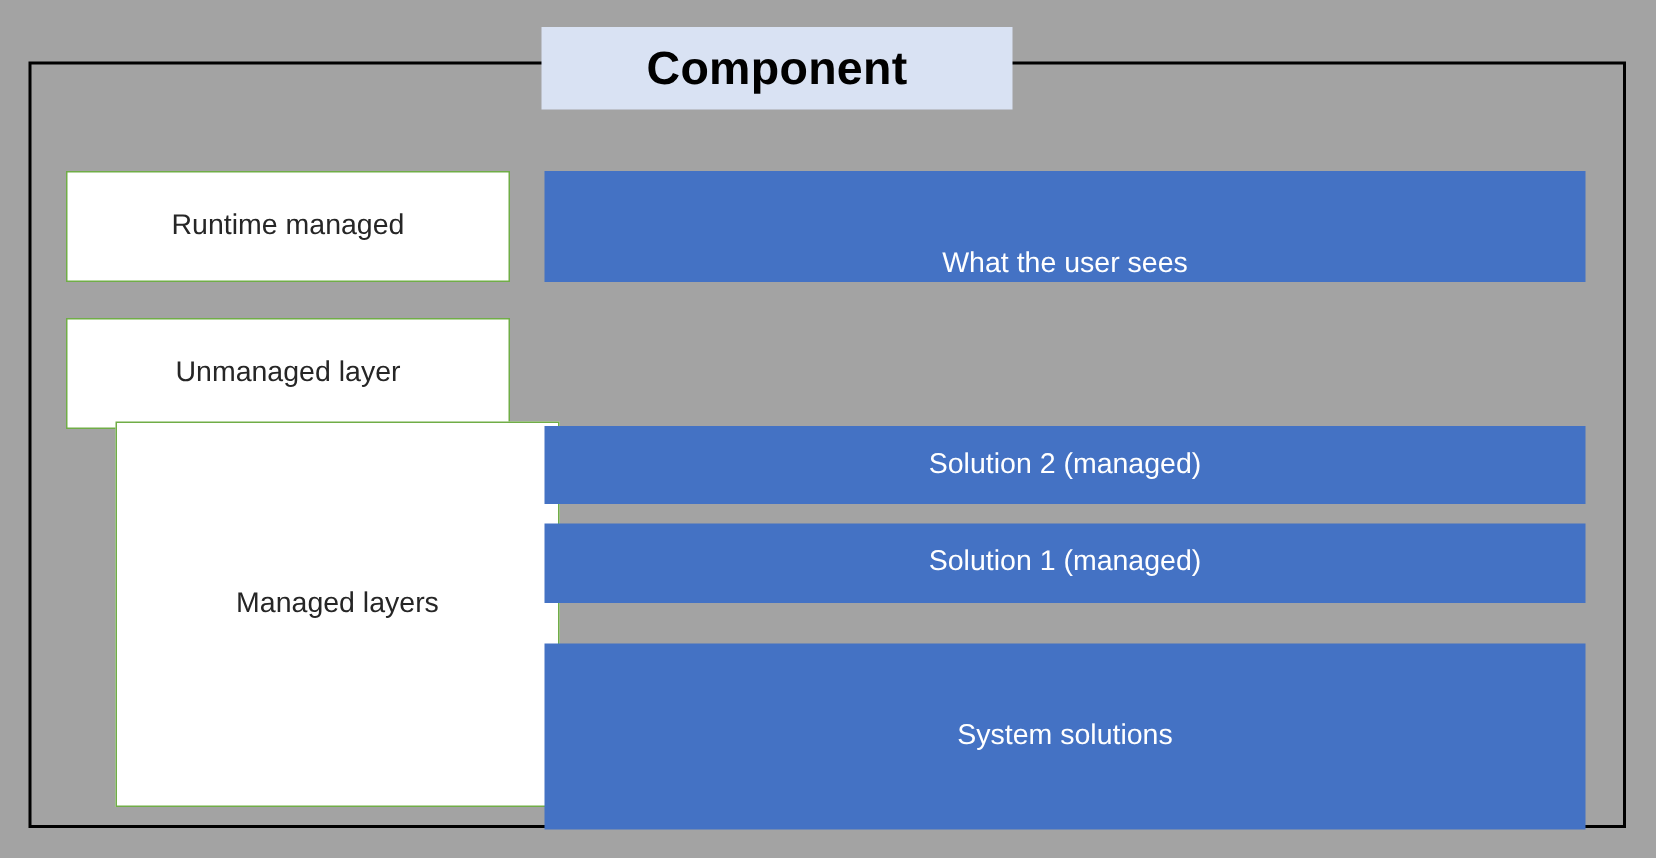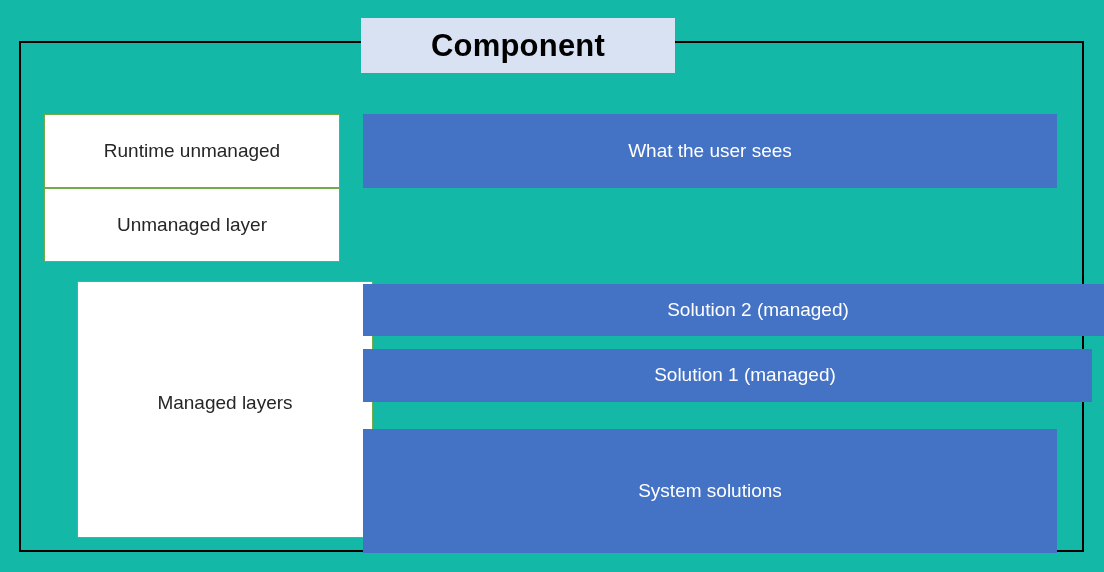--- a/index.html
+++ b/index.html
@@ -12,21 +12,21 @@
     width: 1104px;
     height: 572px;
     font-family: "Liberation Sans", sans-serif;
     overflow: hidden;
   }
 
   #diagram-root {
     position: relative;
     width: 1104px;
     height: 572px;
-    background: #14b8a6;
+    background: #a3a3a3;
   }
 
   
   .outer-frame {
     position: absolute;
     left: 19px;
     top: 41px;
     width: 1065px;
     height: 511px;
     box-sizing: border-box;
@@ -69,21 +69,21 @@
     z-index: 3;
   }
   .left-box-label {
     font-size: 19px;
     color: #262626;
     text-align: center;
     line-height: 1.2;
   }
 
   #left-box-0 { top: 114px;  height: 74px; }
-  #left-box-1 { top: 188px;  height: 74px; }
+  #left-box-1 { top: 212px;  height: 74px; }
   #left-box-2 { top: 281px;  height: 257px; margin-left: 33px; }
 
   
   #left-box-2 .left-box-label {
     position: relative;
     top: -6px;
   }
 
   
   .layer-bar {
@@ -97,39 +97,39 @@
     z-index: 3;
   }
   .layer-bar-label {
     font-size: 19px;
     color: #ffffff;
     text-align: center;
     line-height: 1.2;
     padding: 0 10px;
   }
 
-  #layer-bar-0 { top: 114px; height: 74px; }
+  #layer-bar-0 { top: 114px; height: 74px; align-items: flex-end; }
   #layer-bar-1 { top: 200px; height: 69px; }
-  #layer-bar-2 { top: 284px; height: 52px; padding-left: 48px; }
-  #layer-bar-3 { top: 349px; height: 53px; padding-left: 35px; }
+  #layer-bar-2 { top: 284px; height: 52px; }
+  #layer-bar-3 { top: 349px; height: 53px; }
   #layer-bar-4 { top: 429px; height: 124px; }
 </style>
 </head>
 <body>
 
 <div id="diagram-root">
 
   <div class="outer-frame"></div>
 
   <div class="title-box">
     <span class="title-text">Component</span>
   </div>
 
   <div class="left-box" id="left-box-0">
-    <span class="left-box-label">Runtime unmanaged</span>
+    <span class="left-box-label">Runtime managed</span>
   </div>
 
   <div class="left-box" id="left-box-1">
     <span class="left-box-label">Unmanaged layer</span>
   </div>
 
   <div class="left-box" id="left-box-2">
     <span class="left-box-label">Managed layers</span>
   </div>
 

